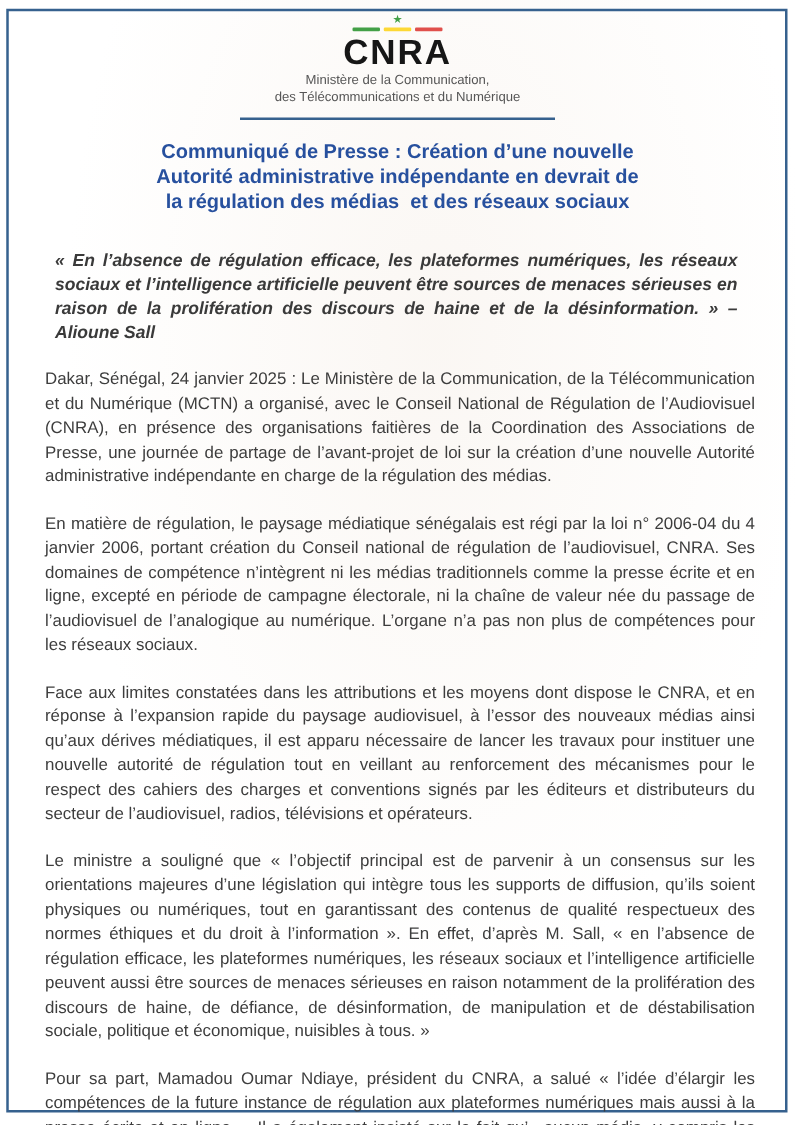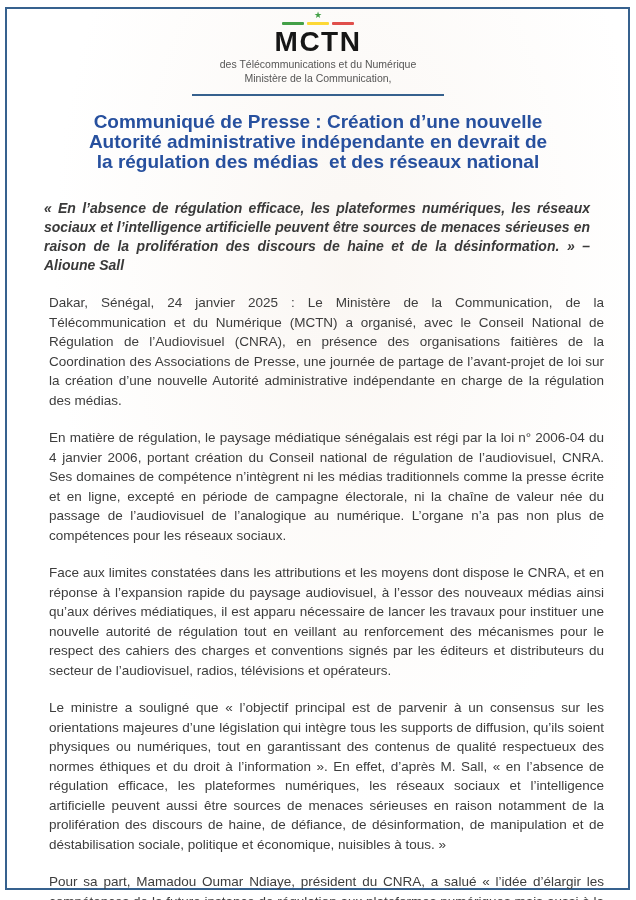--- a/index.html
+++ b/index.html
@@ -67,41 +67,41 @@
     height: 2px;
     background: #36618e;
     margin: 9px auto 0 auto;
   }
 
   
   .title {
     margin: 16px 60px 0 60px;
     text-align: center;
     color: #27509E;
-    font-size: 19px;
+    font-size: 16px;
     font-weight: 700;
     line-height: 20px;
   }
   .title-line { white-space: pre-wrap; }
 
   
   .quote {
     margin: 27px 46px 0 44px;
     font-size: 14px;
     line-height: 19px;
     font-weight: 700;
     font-style: italic;
     color: #3a3a3a;
     text-align: justify;
   }
 
   
   .body-text { margin: 0 32px; }
   .body-text p {
-    margin: 18px 0 0 17px;
+    margin: 18px 0 0 4px;
     font-size: 13.5px;
     line-height: 19.5px;
     color: #3d3d3d;
     text-align: justify;
   }
 </style>
 </head>
 <body>
 
 <div class="page">
@@ -111,30 +111,30 @@
 
     <header class="logo-block">
       <div class="flag-divider">
         <span class="flag-star">★</span>
         <span class="flag-row">
           <span class="flag-seg" style="background:#43A047"></span>
           <span class="flag-seg" style="background:#FDD835"></span>
           <span class="flag-seg" style="background:#E04F4B"></span>
         </span>
       </div>
-      <div class="acronym">MCTN</div>
+      <div class="acronym">CNRA</div>
+      <div class="ministry-line">Ministère de la Communication,</div>
       <div class="ministry-line">des Télécommunications et du Numérique</div>
-      <div class="ministry-line">Ministère de la Communication,</div>
       <div class="header-rule"></div>
     </header>
 
     <h1 class="title">
       <span class="title-line">Communiqué de Presse : Création d’une nouvelle</span><br>
       <span class="title-line">Autorité administrative indépendante en devrait de</span><br>
-      <span class="title-line">la régulation des médias  et des réseaux national</span>
+      <span class="title-line">la régulation des médias  et des réseaux sociaux</span>
     </h1>
 
     <p class="quote">« En l’absence de régulation efficace, les plateformes numériques, les réseaux sociaux et l’intelligence artificielle peuvent être sources de menaces sérieuses en raison de la prolifération des discours de haine et de la désinformation. » – Alioune Sall</p>
 
     <div class="body-text">
       <p>Dakar, Sénégal, 24 janvier 2025 : Le Ministère de la Communication, de la Télécommunication et du Numérique (MCTN) a organisé, avec le Conseil National de Régulation de l’Audiovisuel (CNRA), en présence des organisations faitières de la Coordination des Associations de Presse, une journée de partage de l’avant-projet de loi sur la création d’une nouvelle Autorité administrative indépendante en charge de la régulation des médias.</p>
       <p>En matière de régulation, le paysage médiatique sénégalais est régi par la loi n° 2006-04 du 4 janvier 2006, portant création du Conseil national de régulation de l’audiovisuel, CNRA. Ses domaines de compétence n’intègrent ni les médias traditionnels comme la presse écrite et en ligne, excepté en période de campagne électorale, ni la chaîne de valeur née du passage de l’audiovisuel de l’analogique au numérique. L’organe n’a pas non plus de compétences pour les réseaux sociaux.</p>
       <p>Face aux limites constatées dans les attributions et les moyens dont dispose le CNRA, et en réponse à l’expansion rapide du paysage audiovisuel, à l’essor des nouveaux médias ainsi qu’aux dérives médiatiques, il est apparu nécessaire de lancer les travaux pour instituer une nouvelle autorité de régulation tout en veillant au renforcement des mécanismes pour le respect des cahiers des charges et conventions signés par les éditeurs et distributeurs du secteur de l’audiovisuel, radios, télévisions et opérateurs.</p>
       <p>Le ministre a souligné que « l’objectif principal est de parvenir à un consensus sur les orientations majeures d’une législation qui intègre tous les supports de diffusion, qu’ils soient physiques ou numériques, tout en garantissant des contenus de qualité respectueux des normes éthiques et du droit à l’information ». En effet, d’après M. Sall, « en l’absence de régulation efficace, les plateformes numériques, les réseaux sociaux et l’intelligence artificielle peuvent aussi être sources de menaces sérieuses en raison notamment de la prolifération des discours de haine, de défiance, de désinformation, de manipulation et de déstabilisation sociale, politique et économique, nuisibles à tous. »</p>
       <p>Pour sa part, Mamadou Oumar Ndiaye, président du CNRA, a salué « l’idée d’élargir les compétences de la future instance de régulation aux plateformes numériques mais aussi à la presse écrite et en ligne. » Il a également insisté sur le fait qu’« aucun média, y compris les plateformes numériques, ne devrait échapper à la régulation. »</p>

